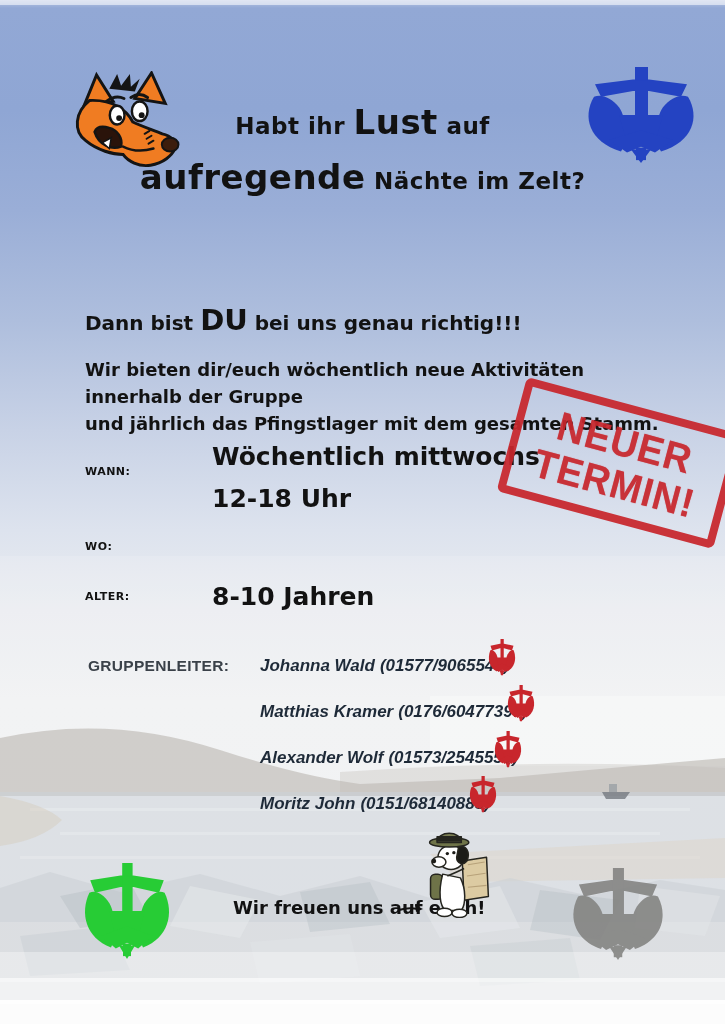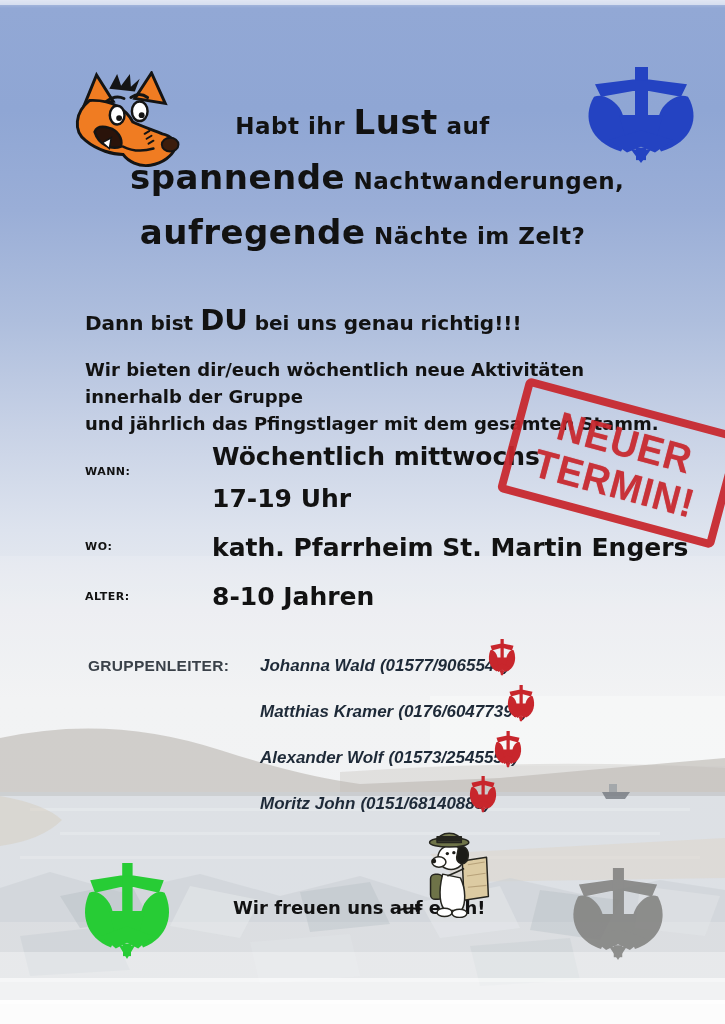--- a/index.html
+++ b/index.html
@@ -139,35 +139,33 @@
     <path d="M58,77 Q72,84 89,79" fill="none" stroke="#141414" stroke-width="2.5" stroke-linecap="round"></path>
     <path d="M80,64 l5,-3 M82,69 l5,-3 M84,74 l5,-3" stroke="#141414" stroke-width="2" stroke-linecap="round"></path>
   </svg>
 
   <svg class="abs lily lily-blue" style="left:581px;top:67px" width="120" height="96" viewBox="0 0 120 100" preserveAspectRatio="none">
     <use href="#lily"></use>
   </svg>
 
   <div class="abs headline">
     <div class="hl-line"><span class="hl-pre">Habt ihr </span><span class="hl-em">Lust</span><span class="hl-post"> auf</span></div>
-    <div class="hl-line"><span class="hl-pre"></span><span class="hl-em">spannende</span><span class="hl-post"> Nachtwanderungen,</span></div>
     <div class="hl-line"><span class="hl-pre"></span><span class="hl-em">aufregende</span><span class="hl-post"> Nächte im Zelt?</span></div>
   </div>
 
   <div class="abs offer">
     <div>Wir bieten dir/euch wöchentlich neue Aktivitäten innerhalb der Gruppe</div>
     <div>und jährlich das Pfingstlager mit dem gesamten Stamm.</div>
   </div>
   <div class="abs hook"><span class="h-pre">Dann bist </span><span class="h-em">DU</span><span class="h-post"> bei uns genau richtig!!!</span></div>
 
   <div class="abs lbl lbl-wann">WANN:</div>
   <div class="abs val val-wann1">Wöchentlich mittwochs</div>
-  <div class="abs val val-wann2">17-19 Uhr</div>
+  <div class="abs val val-wann2">12-18 Uhr</div>
   <div class="abs lbl lbl-wo">WO:</div>
-  <div class="abs val val-wo">kath. Pfarrheim St. Martin Engers</div>
   <div class="abs lbl lbl-alter">ALTER:</div>
   <div class="abs val val-alter">8-10 Jahren</div>
 
   <div class="abs stamp">
     <div class="stamp-line">NEUER</div>
     <div class="stamp-line">TERMIN!</div>
   </div>
 
   <div class="abs gl-label">GRUPPENLEITER:</div>
   <div class="abs leader leader-1"><span class="leader-name">Johanna Wald</span><span class="leader-phone">(01577/9065549)</span></div>

